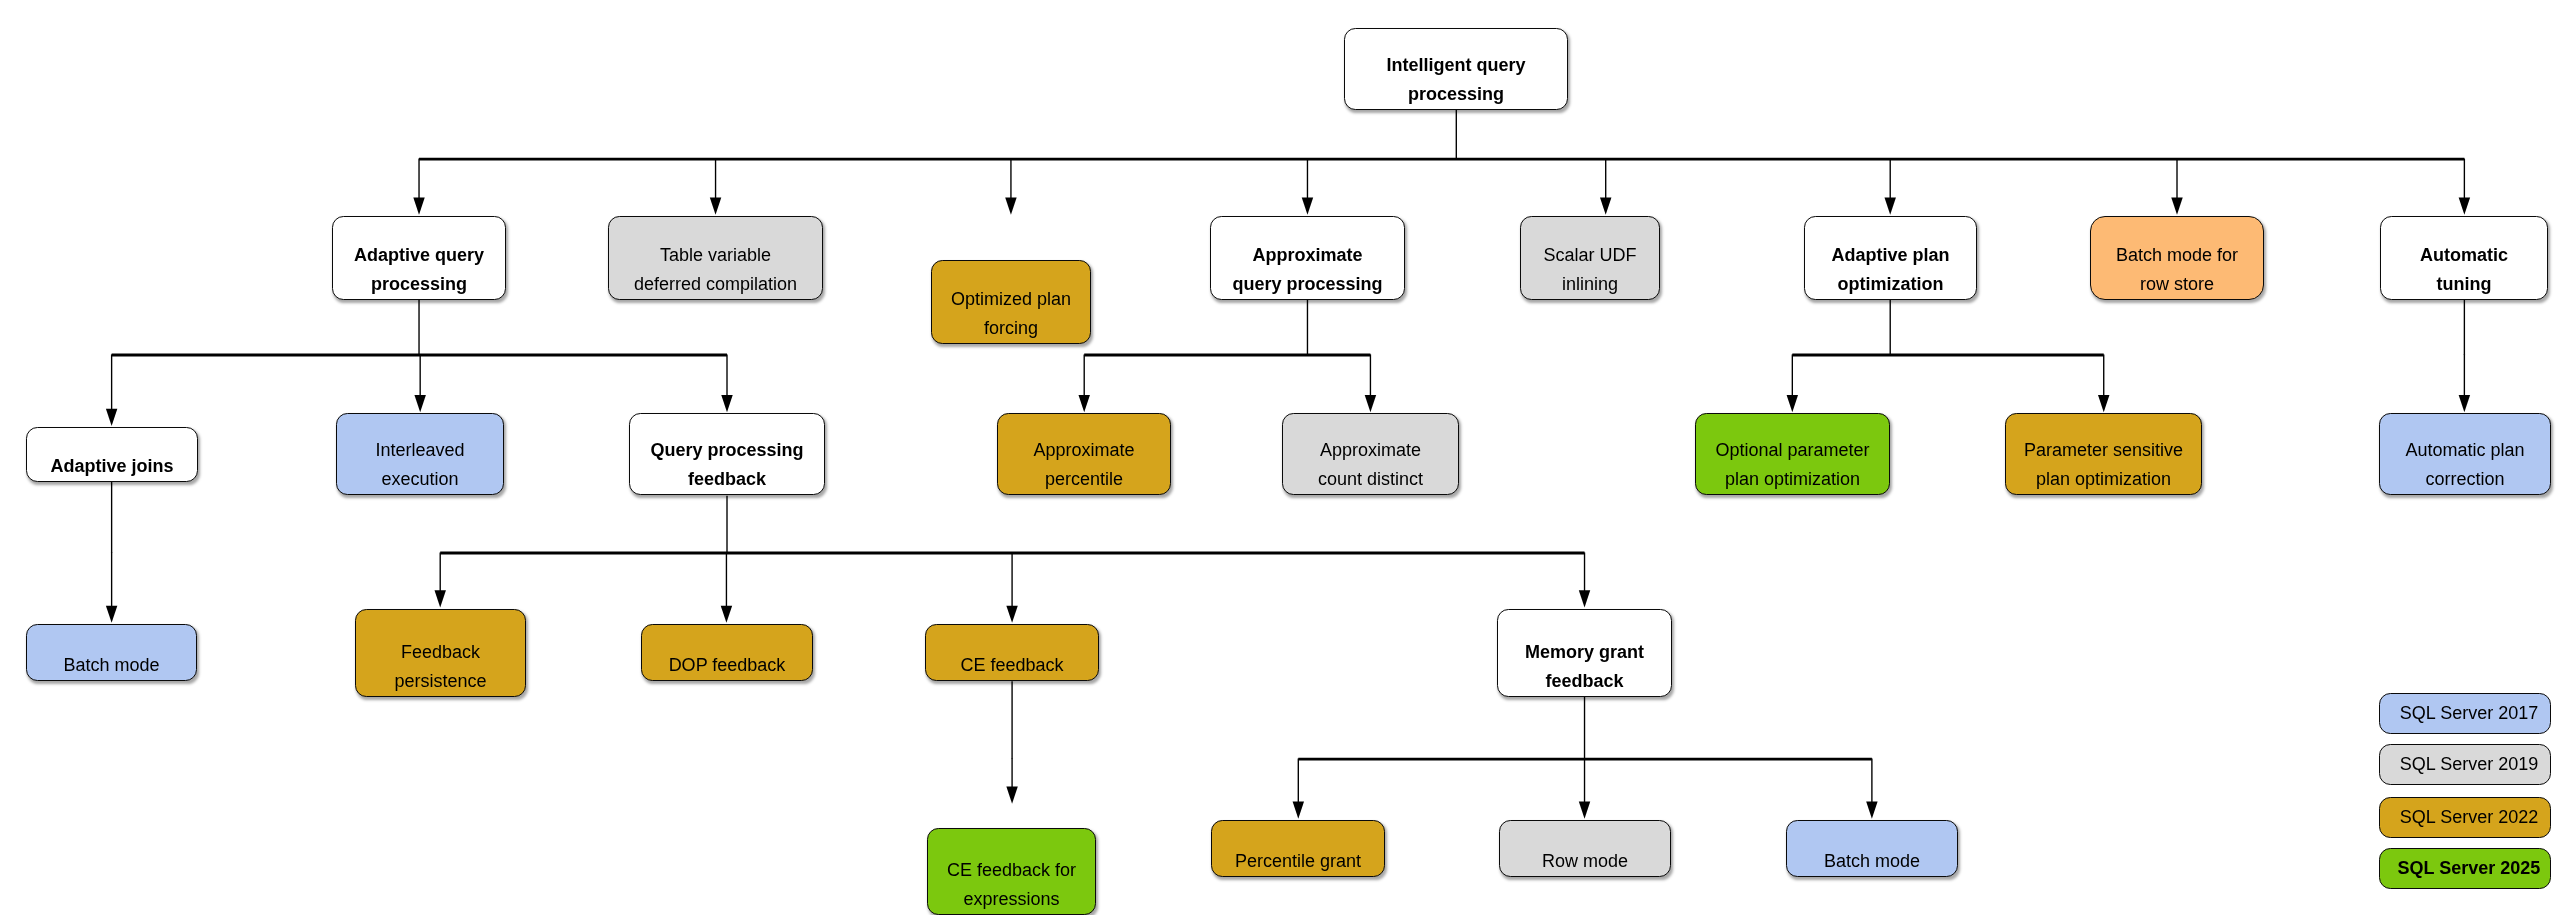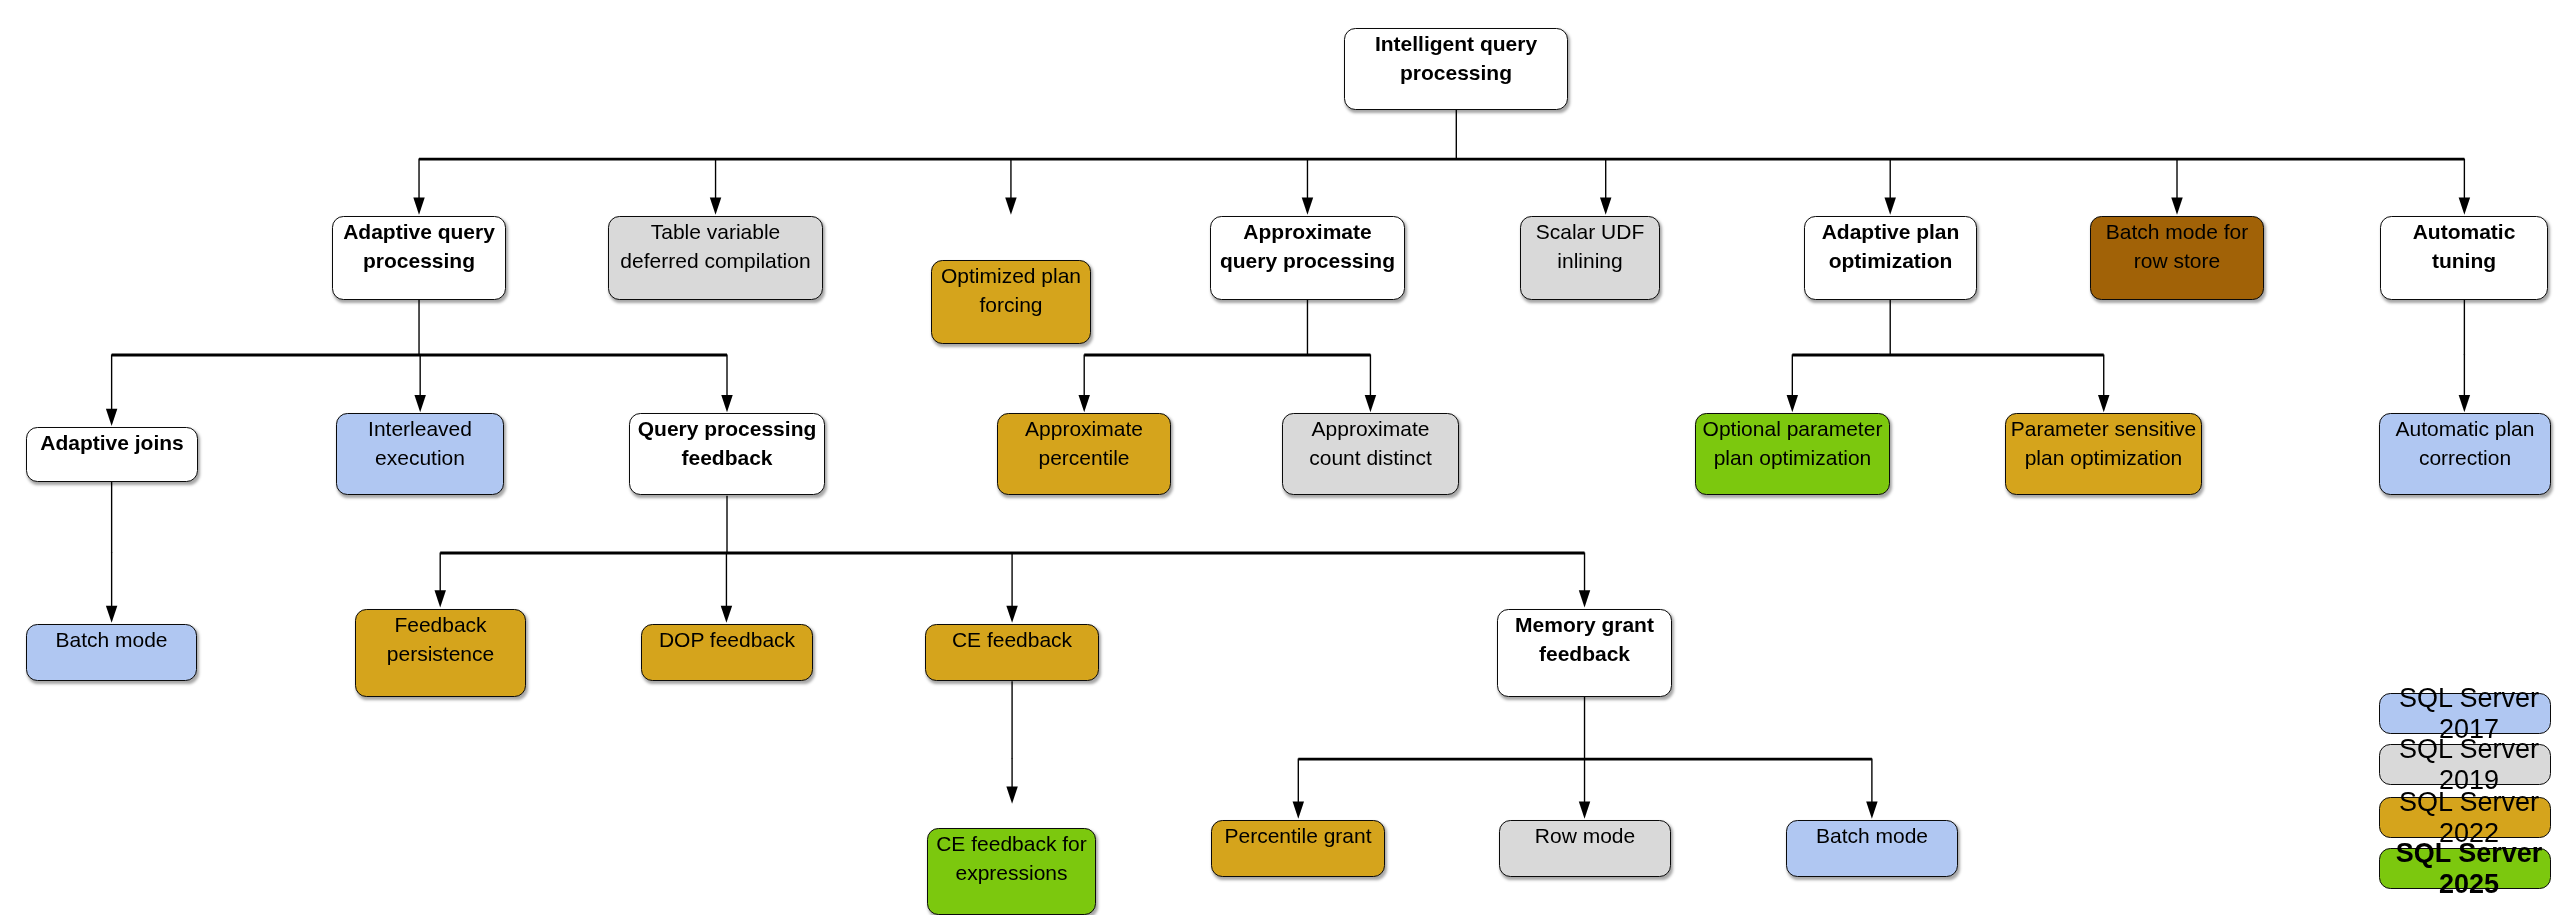--- a/index.html
+++ b/index.html
@@ -9,36 +9,36 @@
     background:#ffffff;
     font-family:"Liberation Sans", sans-serif;
     overflow:hidden;
   }
   #edges{position:absolute;left:0;top:0;width:2576px;height:916px;}
   .node{
     position:absolute;
     box-sizing:border-box;
     border:1.7px solid #0a0a0a;
     border-radius:11.4px;
-    display:flex;align-items:flex-start;justify-content:center;
+    display:flex;align-items:flex-end;justify-content:center;
     text-align:center;
-    font-size:21px;line-height:29px;color:#000;
+    font-size:18px;line-height:29px;color:#000;
     box-shadow:1.1px 2.3px 2.9px rgba(0,0,0,0.35);
     padding:0 2.3px;
   }
   .node.bold{font-weight:700;}
   .node span{white-space:pre-line;}
   .legend-item{
     position:absolute;
     box-sizing:border-box;
     border:1.7px solid #0a0a0a;
     border-radius:11.4px;
     display:flex;align-items:center;justify-content:center;
     text-align:center;
-    font-size:27px;color:#000;padding-left:8px;
+    font-size:18px;color:#000;padding-left:8px;
   }
 </style>
 </head>
 <body>
 
 <div id="stage">
   <svg id="edges" xmlns="http://www.w3.org/2000/svg" viewBox="0 0 4500 1600" width="2576" height="916">
       <line x1="2544" y1="192" x2="2544" y2="278" stroke="#000000" stroke-width="2.4"></line>
       <line x1="732" y1="278" x2="4305" y2="278" stroke="#000000" stroke-width="5"></line>
       <line x1="732" y1="277" x2="732" y2="351" stroke="#000000" stroke-width="2.4"></line>
@@ -127,21 +127,21 @@
 query processing</span>
       </div>
       <div class="node" style="left: 1520px; top: 216px; width: 140px; height: 84px; background: rgb(217, 217, 217);">
         <span>Scalar UDF
 inlining</span>
       </div>
       <div class="node bold" style="left: 1804px; top: 216px; width: 173px; height: 84px; background: rgb(255, 255, 255);">
         <span>Adaptive plan
 optimization</span>
       </div>
-      <div class="node" style="left: 2090px; top: 216px; width: 174px; height: 84px; background: #a16207;">
+      <div class="node" style="left: 2090px; top: 216px; width: 174px; height: 84px; background: #fdba74; border-radius: 15px;">
         <span>Batch mode for
 row store</span>
       </div>
       <div class="node bold" style="left: 2380px; top: 216px; width: 168px; height: 84px; background: rgb(255, 255, 255);">
         <span>Automatic
 tuning</span>
       </div>
       <div class="node bold" style="left: 26px; top: 427px; width: 172px; height: 55px; background: rgb(255, 255, 255);">
         <span>Adaptive joins</span>
       </div>

